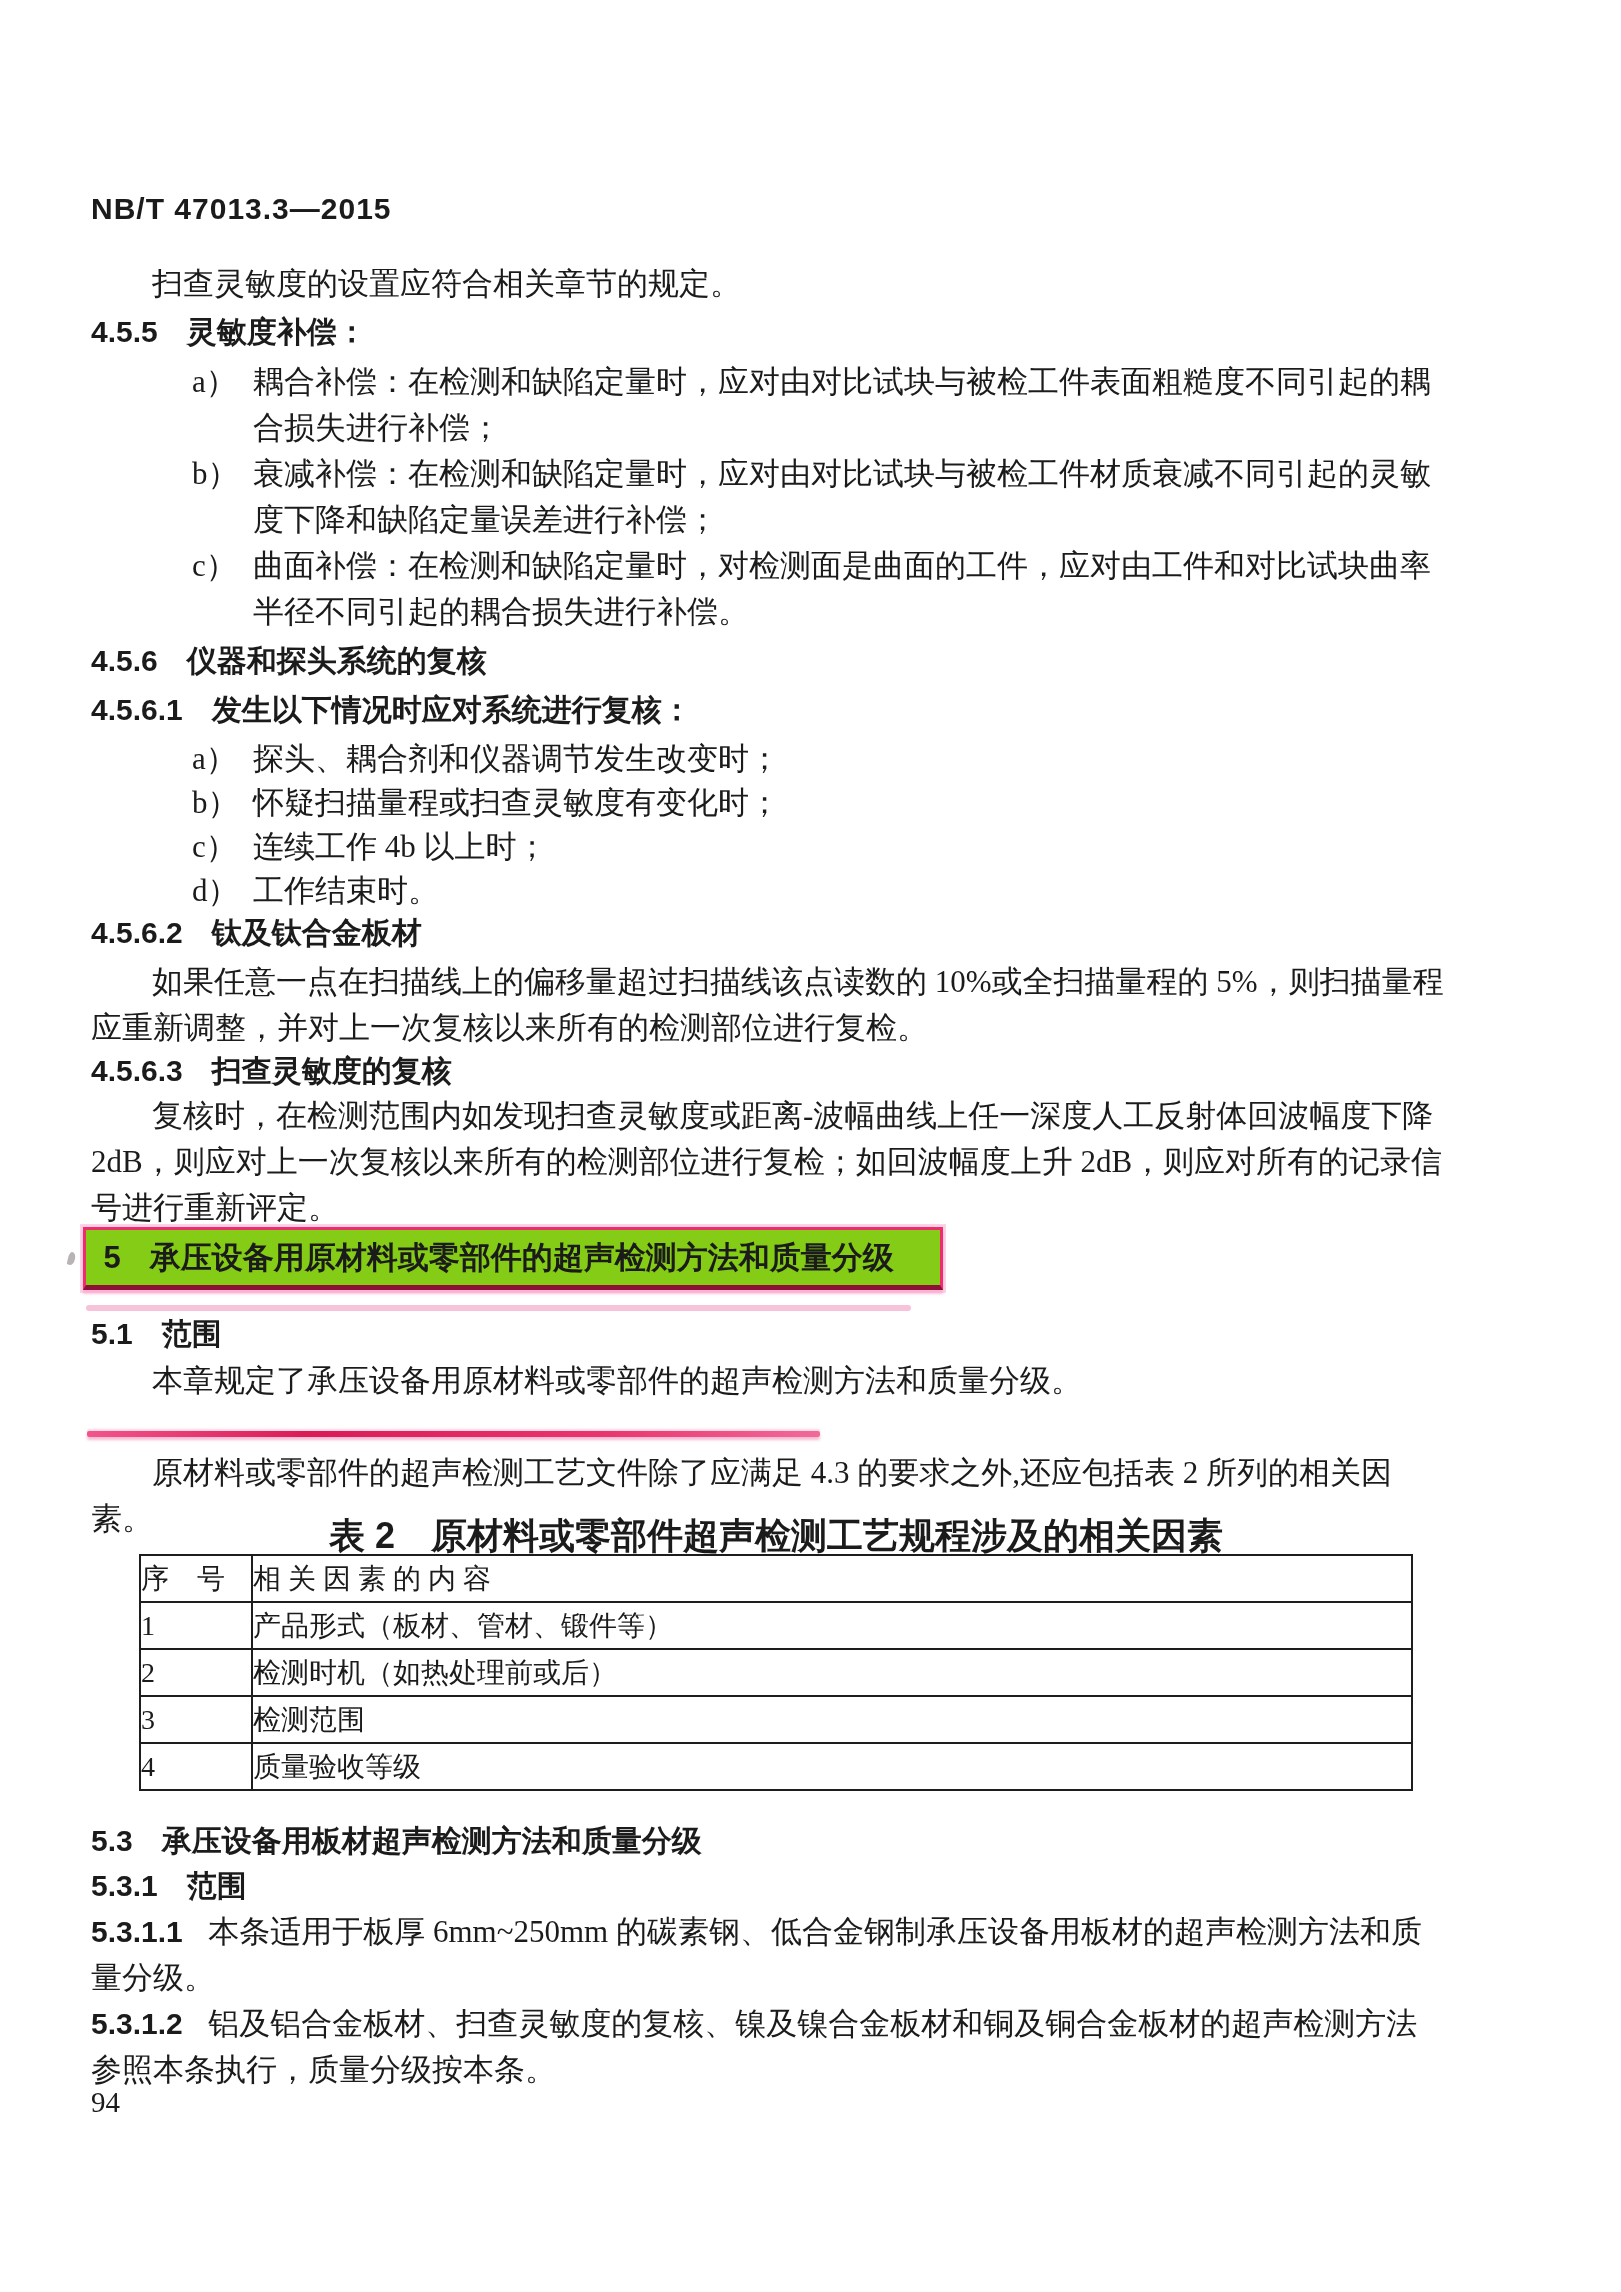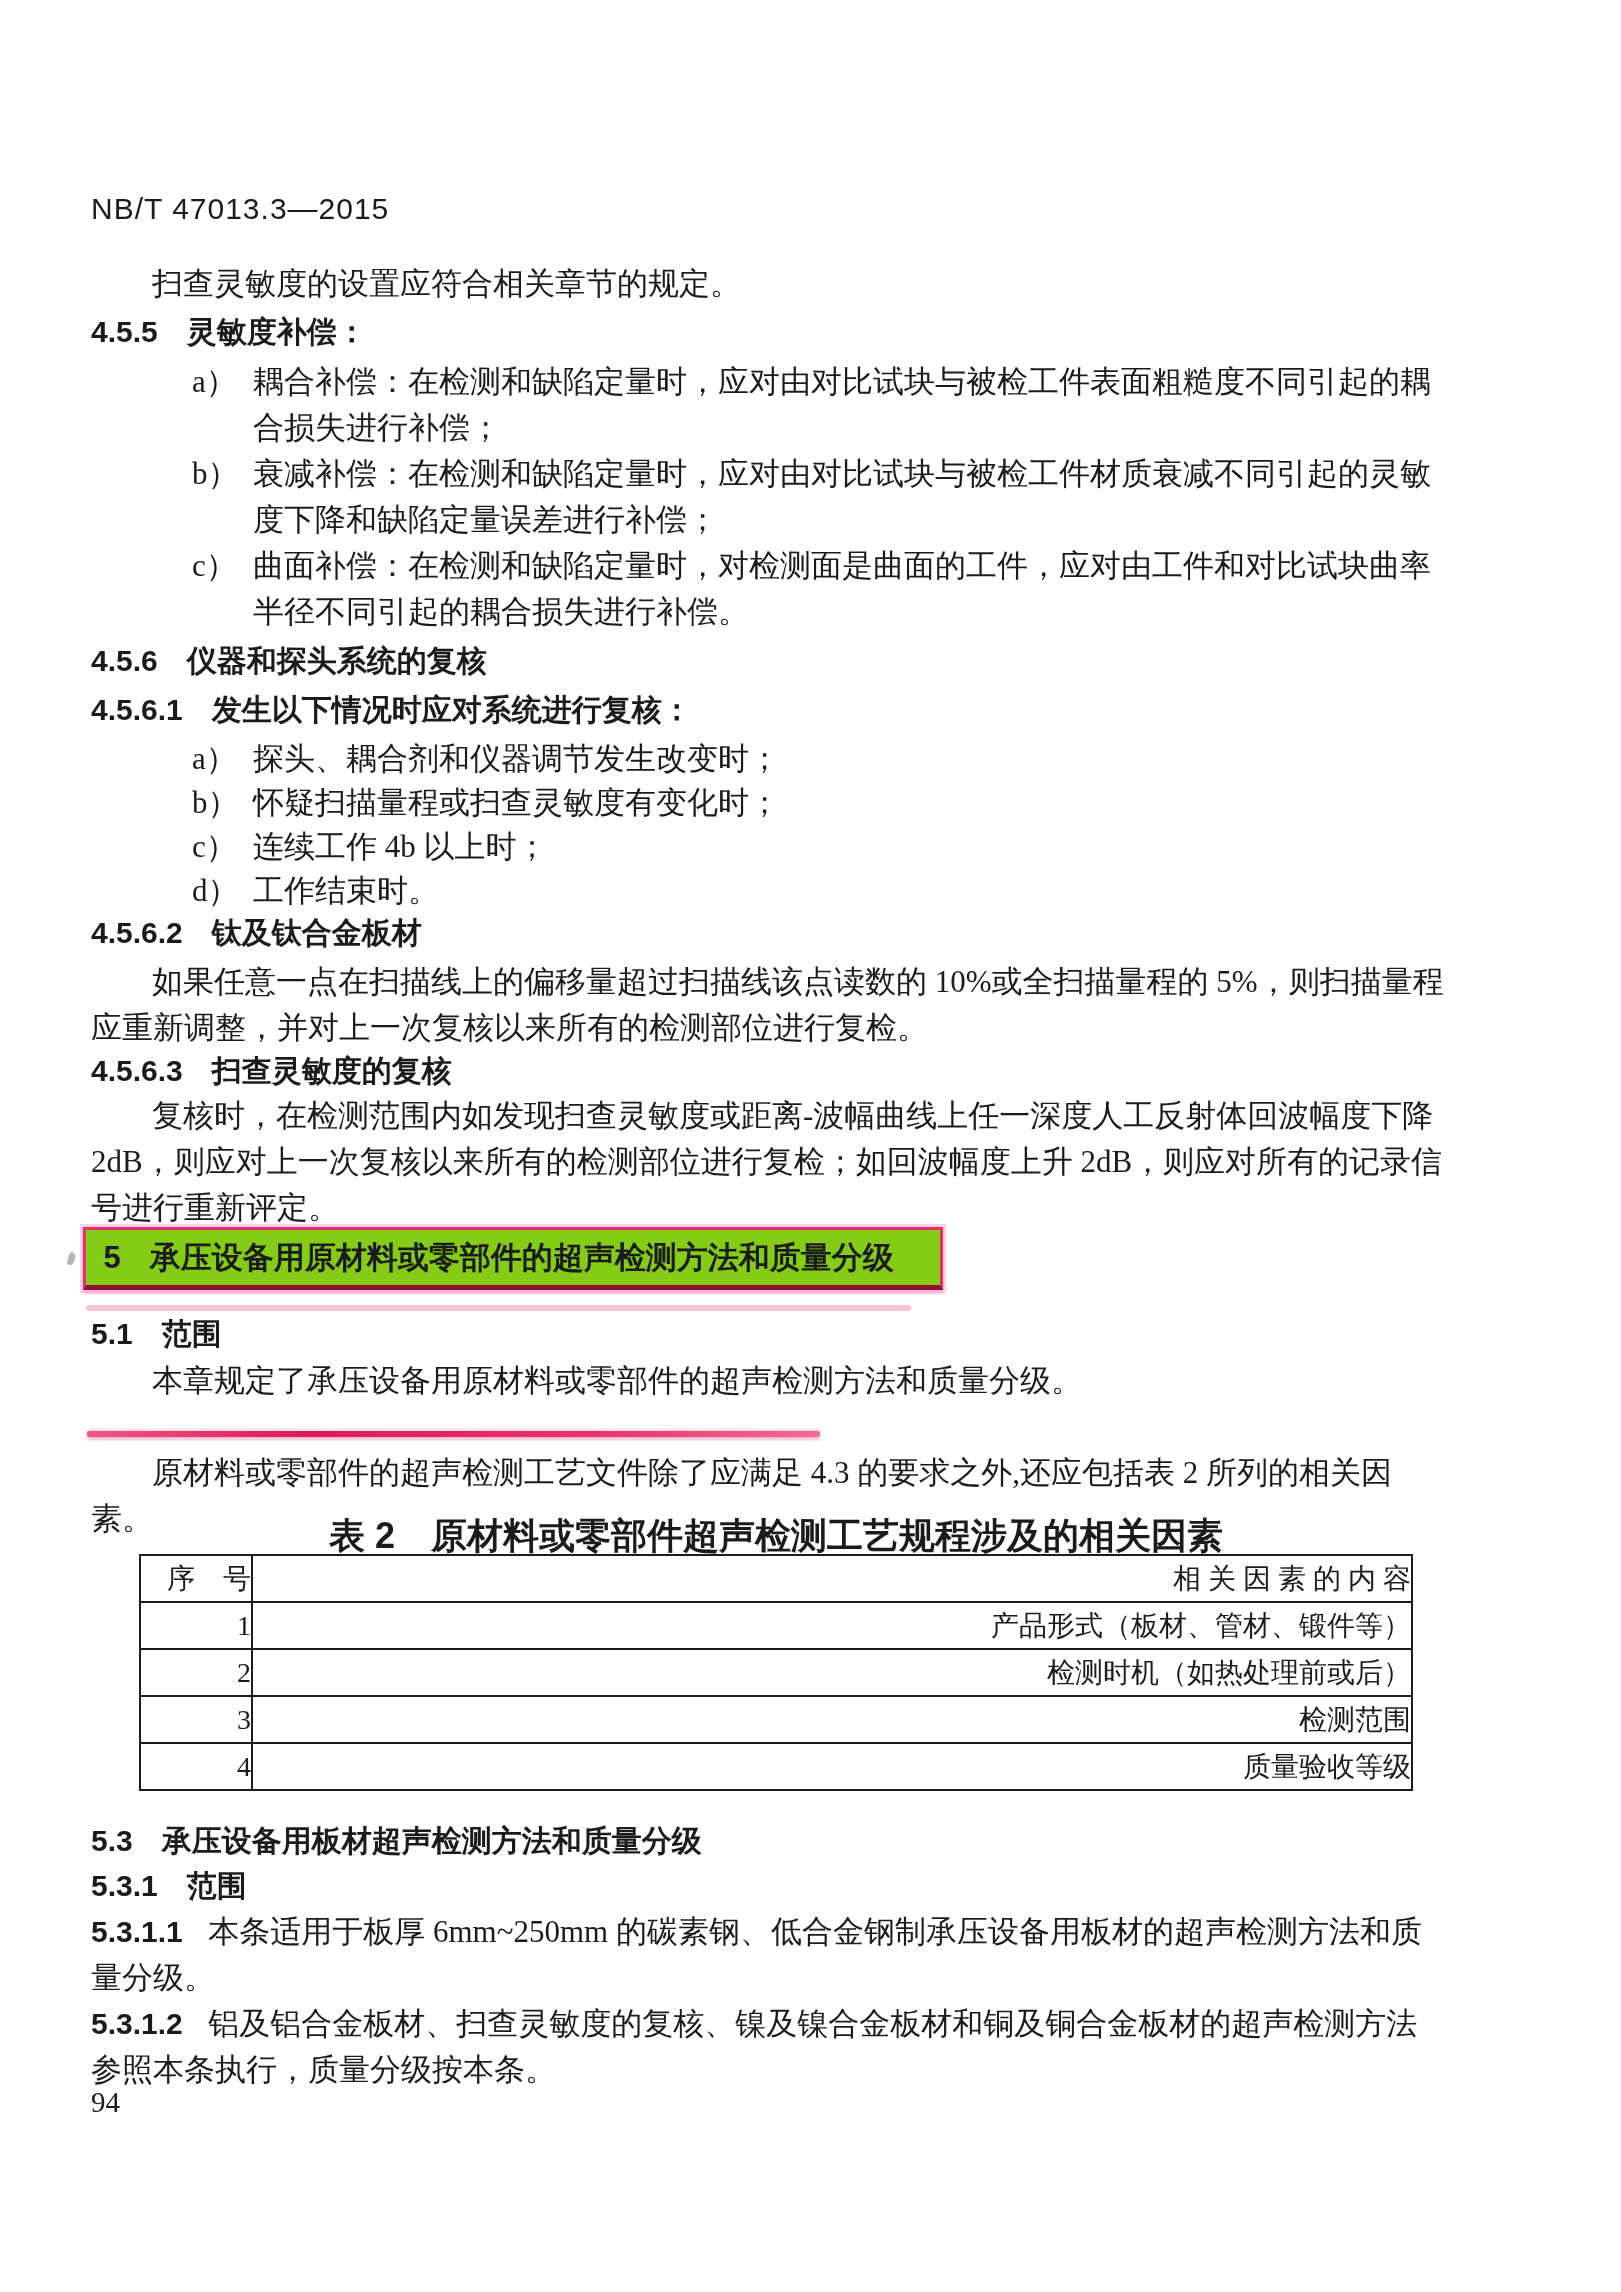--- a/index.html
+++ b/index.html
@@ -7,21 +7,21 @@
     position:relative;
     width:1621px;height:2293px;
     background:#ffffff;
     overflow:hidden;
     color:#1b1b1b;
     font-family:"Liberation Serif","DejaVu Serif",serif;
   }
   .abs{position:absolute;left:91px;width:1355px;}
   .doc-code{
     font-family:"Liberation Sans","DejaVu Sans",sans-serif;
-    font-weight:normal;font-size:30px;letter-spacing:1px;
+    font-weight:bold;font-size:30px;letter-spacing:1px;
   }
   .h{
     font-family:"Liberation Sans","DejaVu Sans",sans-serif;
     font-weight:bold;font-size:30px;line-height:39px;white-space:nowrap;
   }
   .hnum{margin-right:29px;text-align:center;}
   .para{font-size:31px;line-height:46px;text-indent:61px;}
   .para-noindent{font-size:31px;line-height:46px;}
   .numpara .pnum{
     font-family:"Liberation Sans","DejaVu Sans",sans-serif;
@@ -65,21 +65,21 @@
     font-weight:bold;font-size:36px;
   }
   table.t2{
     position:absolute;left:139px;top:1554px;width:1274px;
     border-collapse:collapse;table-layout:fixed;
     font-size:28px;
   }
   table.t2 th,table.t2 td{
     border:2.9px solid #1d1d1d;
     border-left-width:2px;border-right-width:2px;
-    height:45px;text-align:right;vertical-align:middle;
+    height:45px;text-align:left;vertical-align:middle;
     font-weight:normal;padding:0;
   }
   table.t2{border:2.9px solid #151515;}
   .col-no{width:110px;}
   .pagenum{font-size:29px;}
 </style>
 </head>
 <body>
 
 <div class="page">

